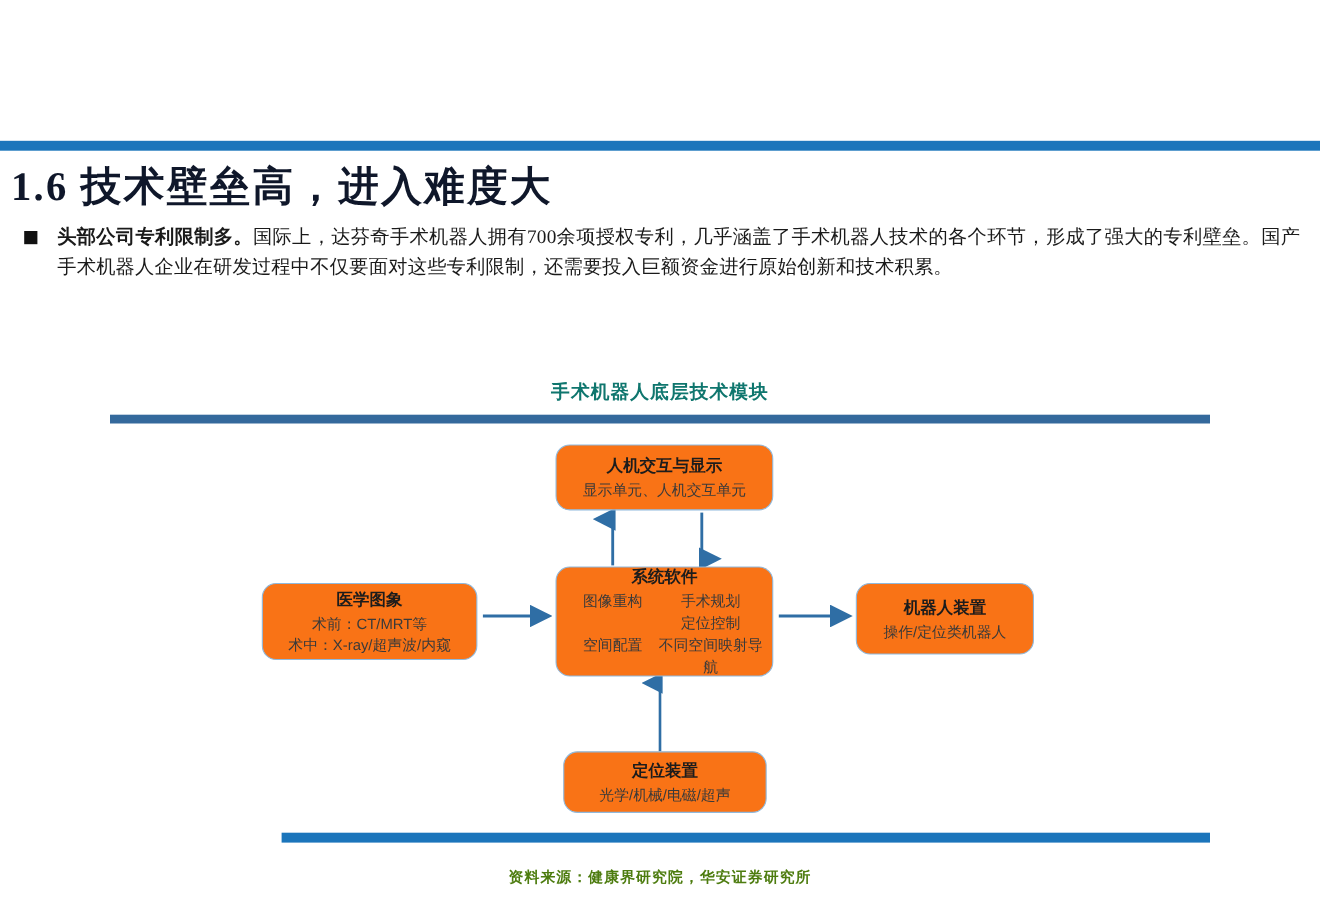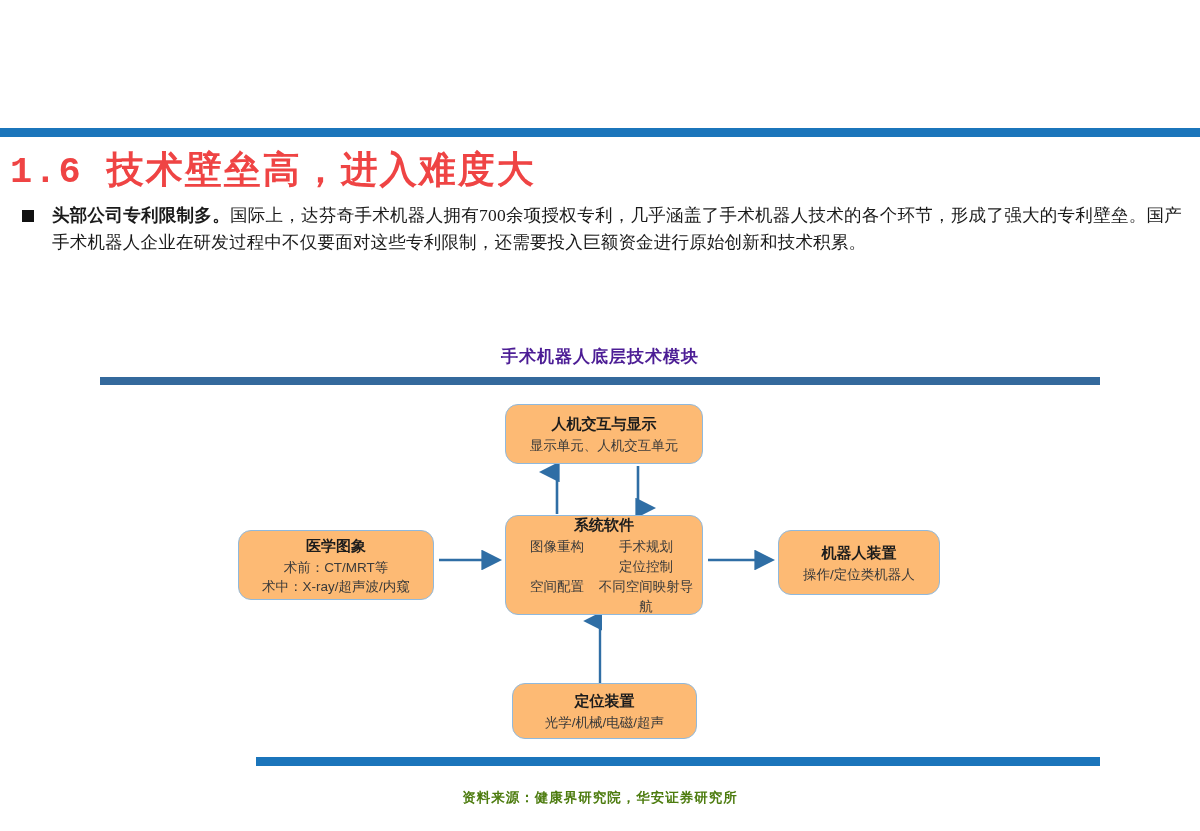--- a/index.html
+++ b/index.html
@@ -24,25 +24,25 @@
     width: 1200px;
     height: 9px;
     background: #1b75bb;
   }
 
   
   .page-title {
     position: absolute;
     left: 10px;
     top: 145px;
-    font-family: Liberation Mono, monospace;
+    font-family: Liberation Serif, serif;
     font-size: 37px;
     font-weight: 700;
     letter-spacing: 2px;
-    color: #ef4444;
+    color: #0f172a;
     white-space: nowrap;
   }
 
   
   .bullets {
     position: absolute;
     left: 22px;
     top: 202px;
     width: 1160px;
   }
@@ -75,21 +75,21 @@
   
   .exhibit-title {
     position: absolute;
     left: 0;
     top: 345px;
     width: 1200px;
     text-align: center;
     font-family: "Liberation Serif", "DejaVu Serif", serif;
     font-size: 17px;
     font-weight: 700;
-    color: #4c1d95;
+    color: #0f766e;
     letter-spacing: 1px;
   }
   .exhibit-rule-top {
     position: absolute;
     left: 100px;
     top: 377px;
     width: 1000px;
     height: 8px;
     background: #34699c;
   }
@@ -120,21 +120,21 @@
     left: 0;
     top: 385px;
     width: 1200px;
     height: 370px;
   }
   .node {
     position: absolute;
     box-sizing: border-box;
     border: 1.5px solid #8fb9dd;
     border-radius: 13px;
-    background: #fdba74;
+    background: #f97316;
     text-align: center;
     font-family: "Liberation Sans", "DejaVu Sans", sans-serif;
     display: flex;
     flex-direction: column;
     justify-content: center;
     align-items: center;
     padding: 0 6px;
   }
   .node .n-title {
     font-size: 15px;

